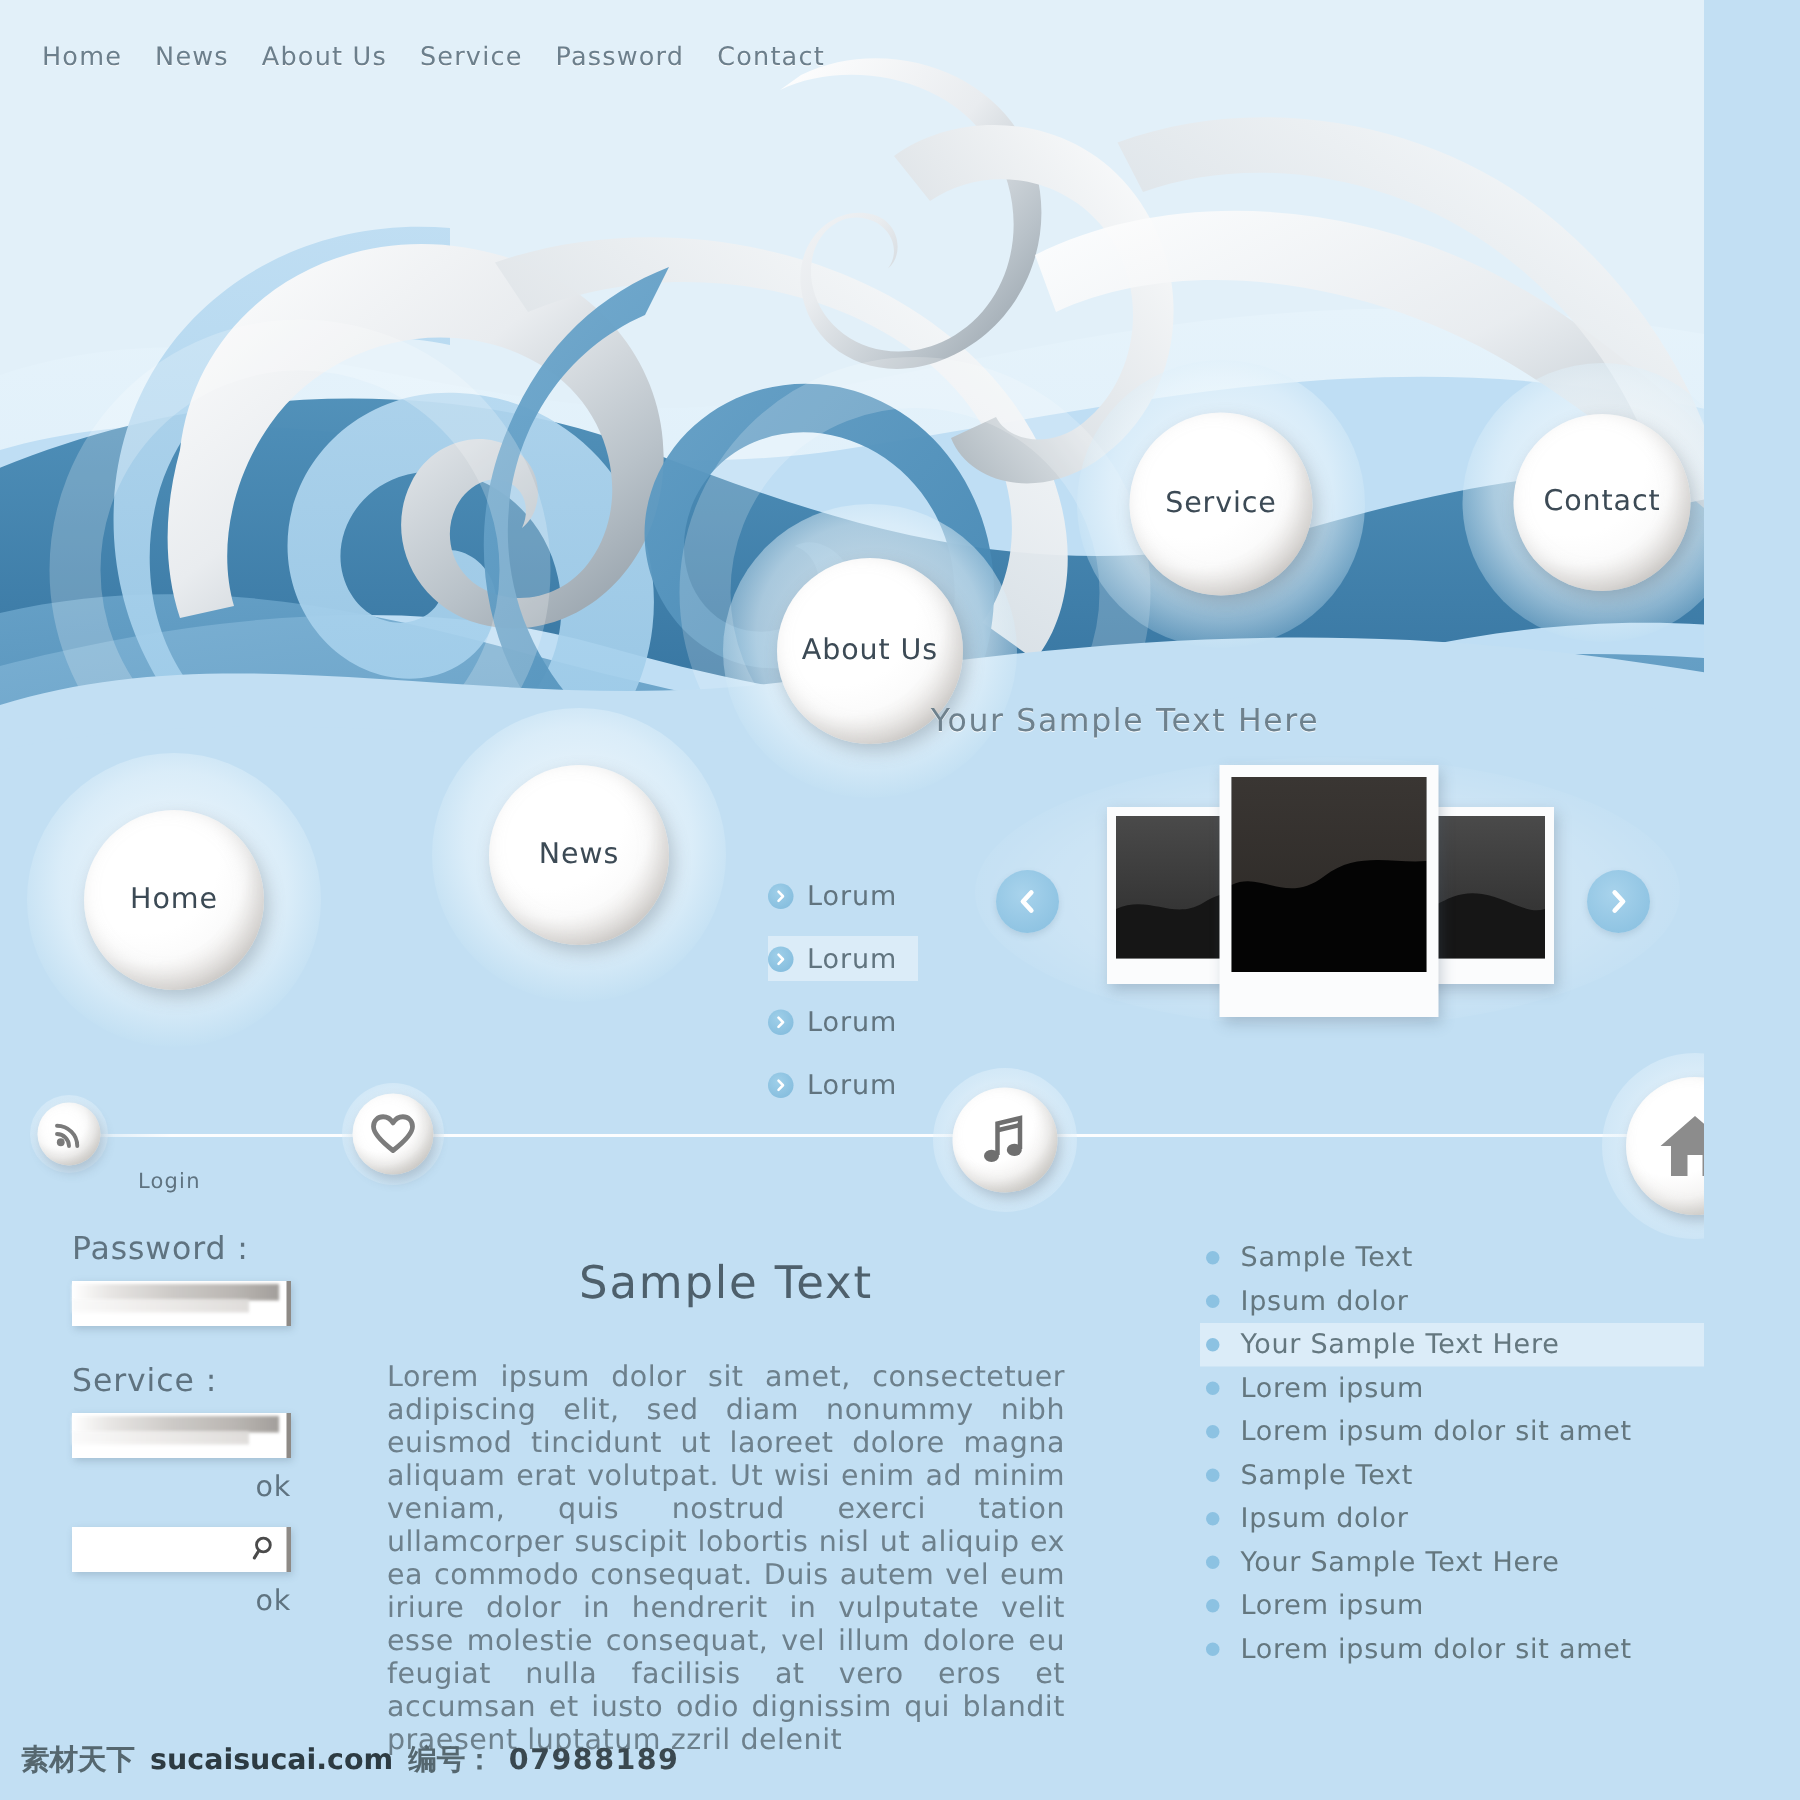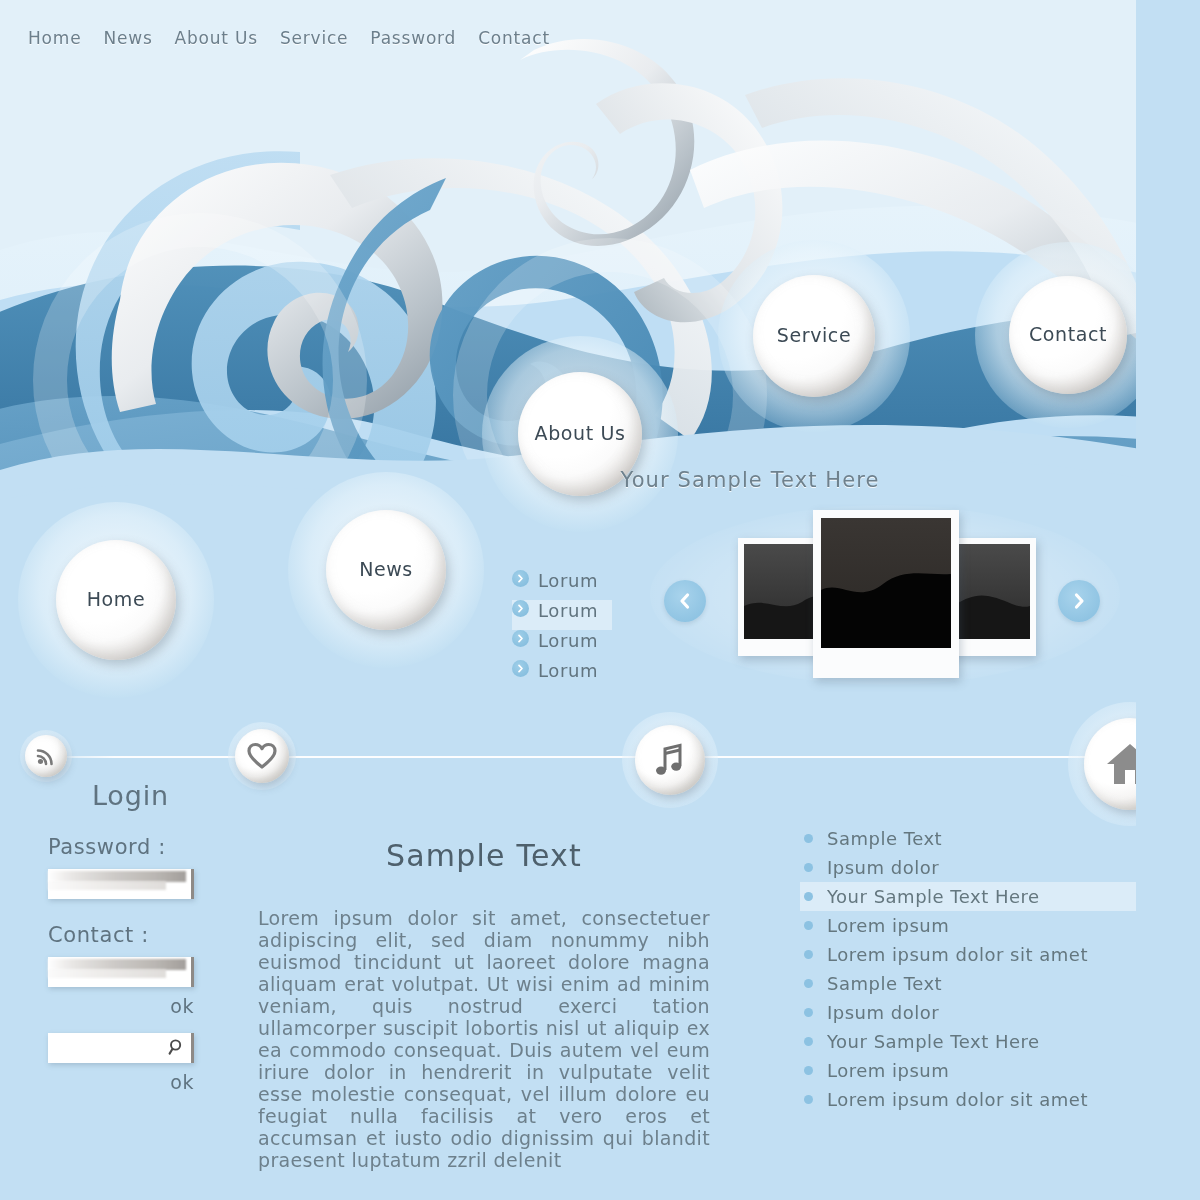--- a/index.html
+++ b/index.html
@@ -57,21 +57,21 @@
   
   #hero-heading {
     position: absolute; left: 750px; top: 468px; z-index: 45;
     transform: translateX(-50%);
     font-size: 21px; color: #6e818d; letter-spacing: 1.1px; white-space: nowrap;
     text-shadow: 0 1px 0 rgba(255,255,255,.8);
   }
 
   
   #lorum-list { position: absolute; left: 512px; top: 570px; z-index: 45; }
-  .lorum-row { display: flex; align-items: flex-start; gap: 9px; height: 30px; padding-right: 14px; }
+  .lorum-row { display: flex; align-items: center; gap: 9px; height: 30px; padding-right: 14px; margin-top: 12px; }
   .lorum-row.hl { background: rgba(255,255,255,.42); }
   .chev-bullet {
     width: 17px; height: 17px; border-radius: 50%;
     background: radial-gradient(circle at 40% 35%, #9fcfe9, #7fb9db);
     display:flex; align-items:center; justify-content:center; flex: 0 0 auto;
   }
   .chev-bullet svg { display:block; }
   .lorum-row span.t { font-size: 18px; color: #61747f; letter-spacing: .6px; }
 
   
@@ -105,21 +105,21 @@
   .rail-icon .orb {
     position: relative; border-radius: 50%;
     background: radial-gradient(circle at 33% 27%, #ffffff 0%, #ffffff 45%, #f5f4f3 62%, #dcd9d5 80%, #b9b5b0 100%);
     box-shadow: 2px 4px 8px rgba(80,95,110,.28), inset -4px -4px 10px rgba(160,158,154,.30);
     display:flex; align-items:center; justify-content:center;
   }
   .rail-icon svg { display:block; }
 
   
   #login-col { position: absolute; left: 48px; top: 780px; z-index: 50; width: 220px; }
-  #login-col .login-title { font-size: 27px; color: #5f7380; letter-spacing: .8px; margin-left: 44px; }
+  #login-col .login-title { font-size: 14px; color: #5f7380; letter-spacing: .8px; margin-left: 44px; }
   #login-col .fld-label { font-size: 21px; color: #5f7380; letter-spacing: .6px; margin-top: 24px; }
   .text-field {
     position: relative; width: 146px; height: 30px; margin-top: 10px;
     background: #ffffff; box-shadow: 1px 2px 5px rgba(70,95,115,.25);
     border-right: 3px solid #8e8a86;
   }
   .text-field .smear {
     position:absolute; left:0; top:2px; height: 11px; width: 138px;
     background: linear-gradient(90deg, #ffffff 0%, #e7e5e3 18%, #cbc8c5 48%, #b7b3af 78%, #9e9a96 100%);
     filter: blur(1px); opacity:.95;
@@ -445,21 +445,21 @@
 
   <div id="login-col">
     <div class="login-title">Login</div>
 
     <div class="fld-label">Password :</div>
     <div class="text-field">
       <div class="smear"></div>
       <div class="smear2"></div>
     </div>
 
-    <div class="fld-label">Contact :</div>
+    <div class="fld-label">Service :</div>
     <div class="text-field">
       <div class="smear"></div>
       <div class="smear2"></div>
     </div>
 
     <div class="ok-label">ok</div>
 
     <div class="search-field">
       <div class="smear"></div>
       <div class="smear2"></div>
@@ -514,14 +514,20 @@
     <div class="link-row">
       <span class="dot"></span>
       <span class="t">Lorem ipsum</span>
     </div>
     <div class="link-row">
       <span class="dot"></span>
       <span class="t">Lorem ipsum dolor sit amet</span>
     </div>
   </div>
 
+  <div id="watermark">
+    <span class="cn">素材天下</span>
+    <span class="dom">sucaisucai.com</span>
+    <span class="cn">编号：</span>
+    <span class="num">07988189</span>
+  </div>
 
 </div>
 
 </body></html>

